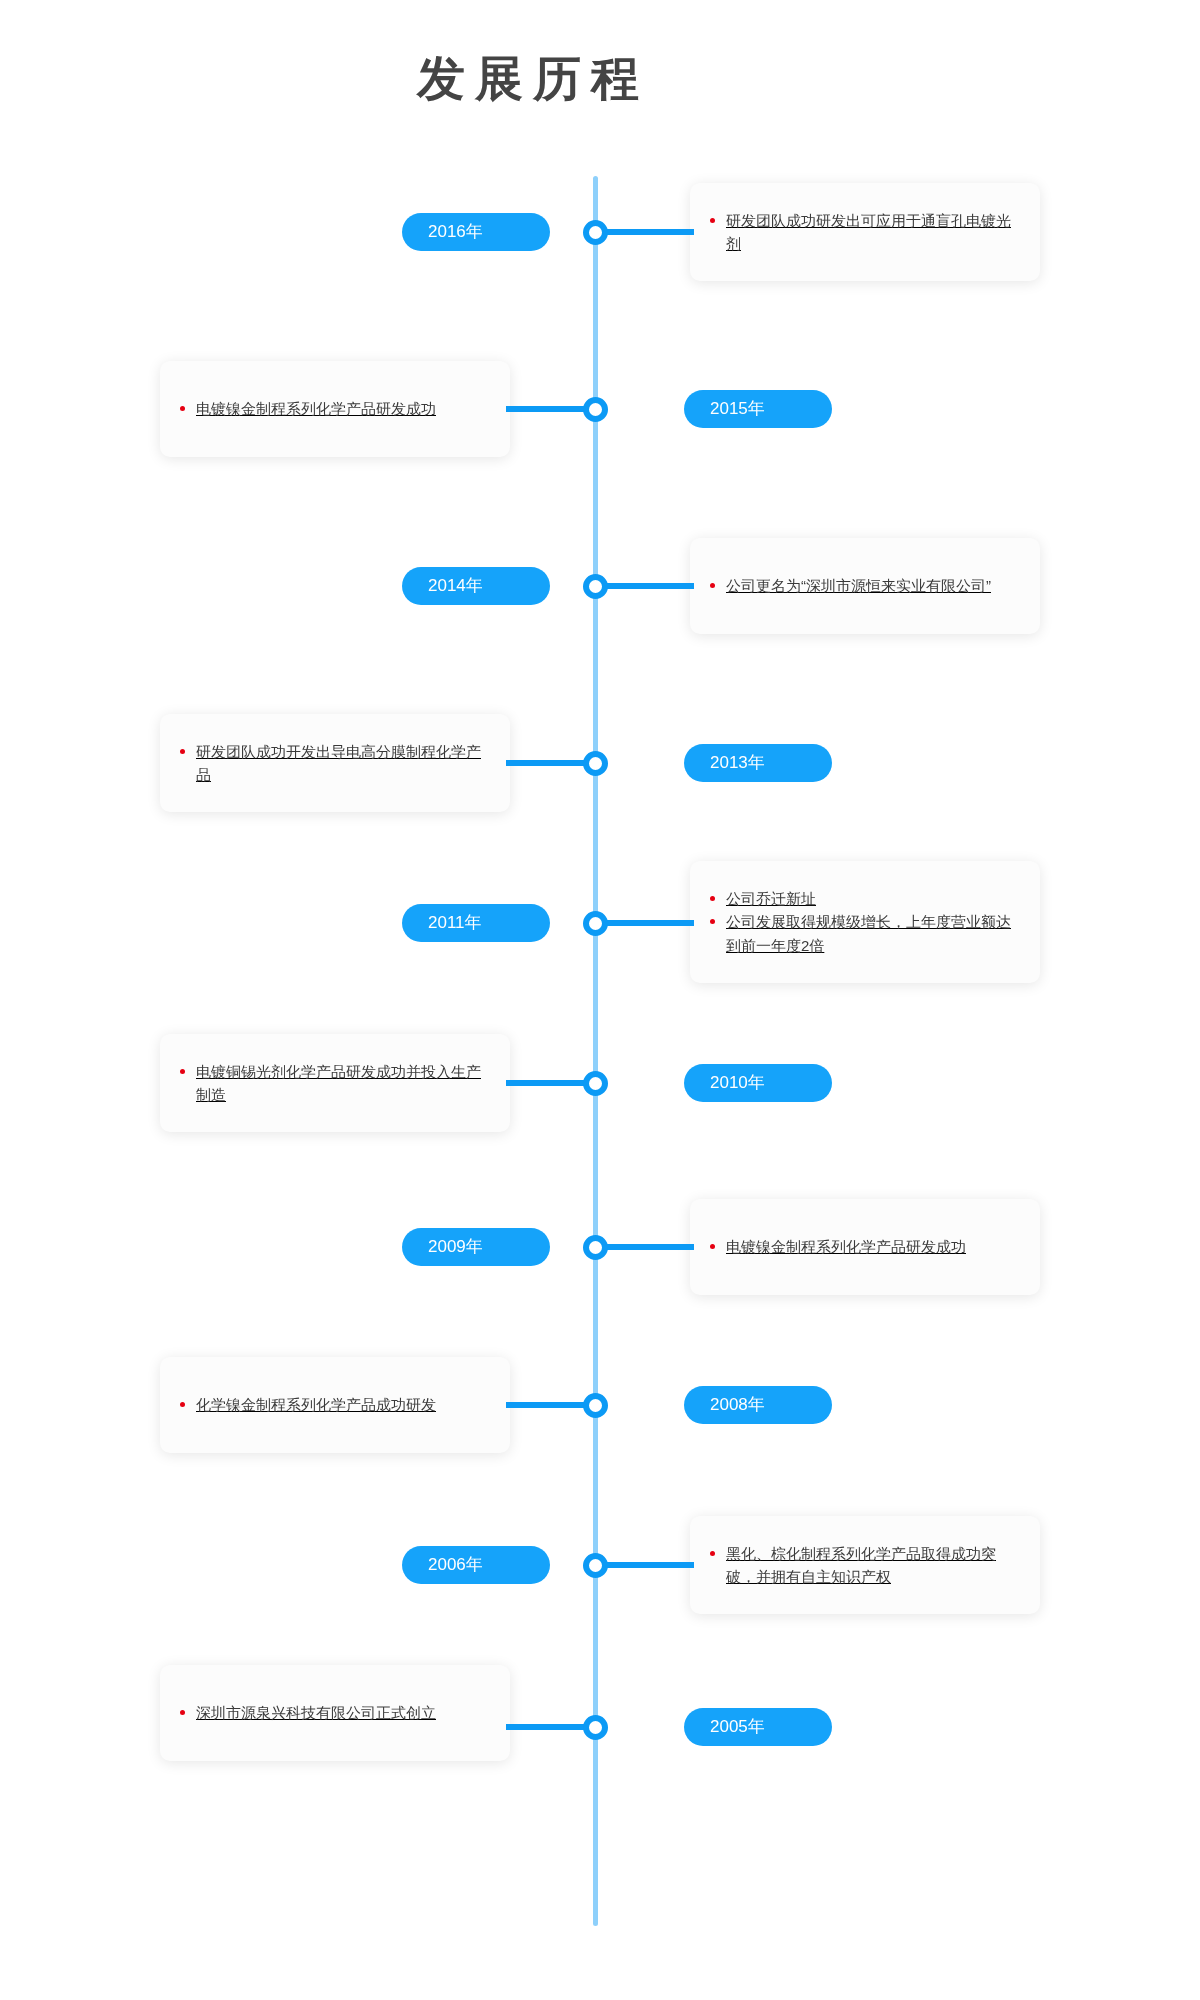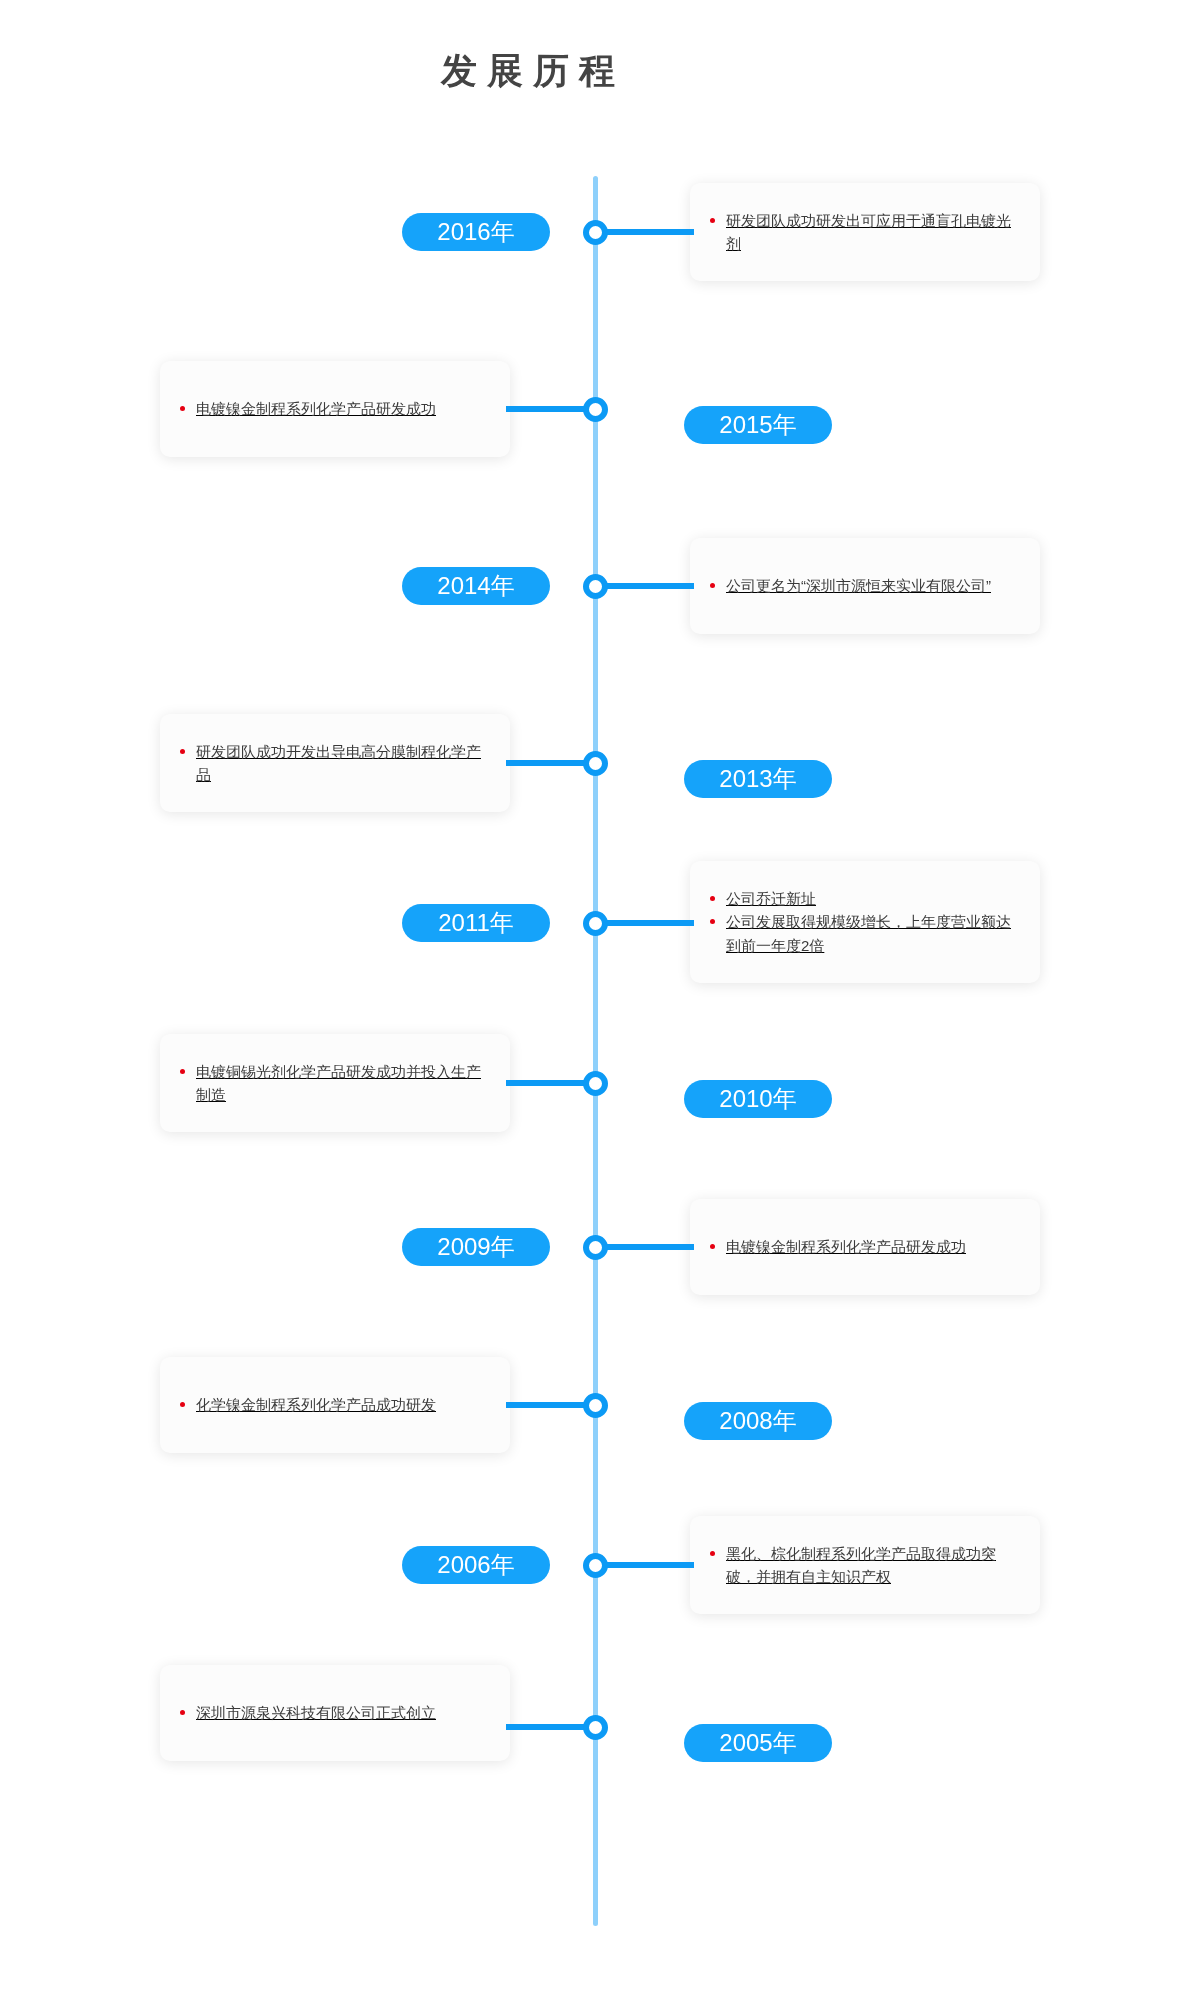--- a/index.html
+++ b/index.html
@@ -20,21 +20,21 @@
     overflow: hidden;
   }
 
   
   .page-title {
     position: absolute;
     top: 48px;
     left: 0;
     width: 1056px;
     text-align: center;
-    font-size: 36px;
+    font-size: 48px;
     font-weight: bold;
     color: #444444;
     letter-spacing: 10px;
     text-indent: 10px;
     line-height: 1.3;
   }
 
   
   .spine {
     position: absolute;
@@ -80,28 +80,27 @@
 
   
   .year-pill {
     position: absolute;
     height: 38px;
     min-width: 148px;
     padding: 0 26px;
     border-radius: 19px;
     background: #15a3fa;
     color: #ffffff;
-    font-size: 24px;
+    font-size: 17px;
     line-height: 38px;
-    text-align: center;
     white-space: nowrap;
     top: -19px;
   }
   .row.right .year-pill { right: 650px; }
-  .row.left  .year-pill { left: 684px; margin-top: 16px; }
+  .row.left  .year-pill { left: 684px; }
 
   
   .card {
     position: absolute;
     width: 350px;
     background: #fcfcfc;
     border-radius: 10px;
     box-shadow: 0 2px 14px rgba(0, 0, 0, 0.10);
     padding: 26px 22px 26px 18px;
     min-height: 96px;

